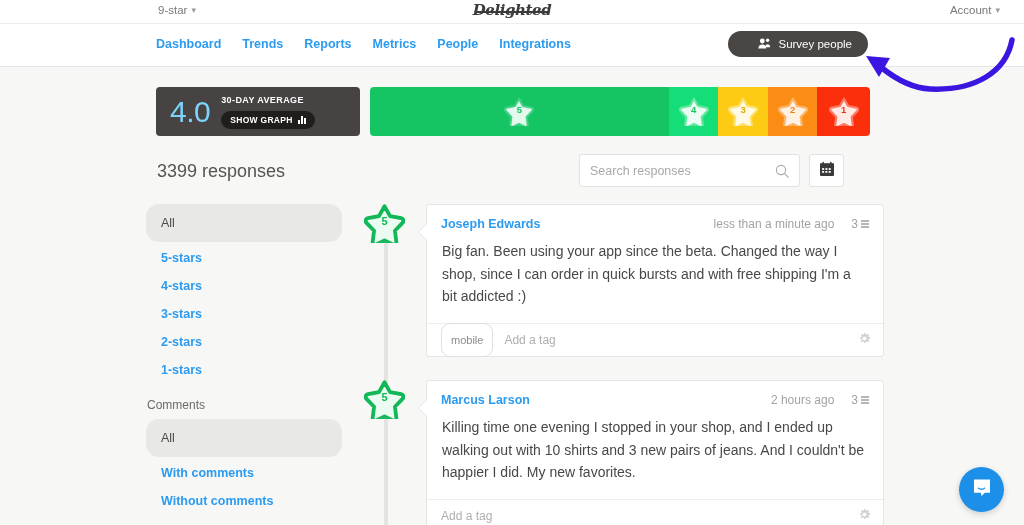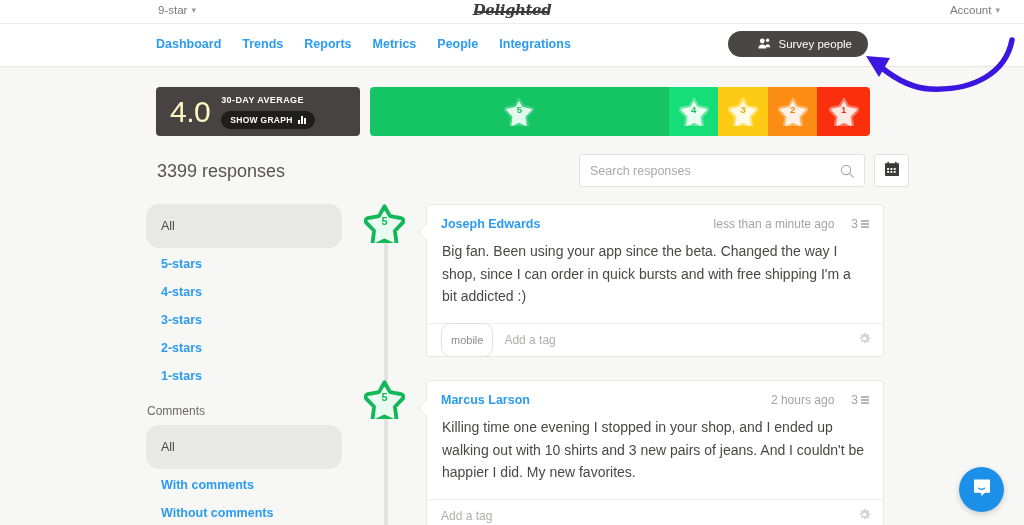--- a/index.html
+++ b/index.html
@@ -101,21 +101,21 @@
     display: flex; gap: 10px;
   }
   .avg-box {
     width: 204px; height: 49px;
     background: #474342;
     border-radius: 4px;
     display: flex; align-items: center;
     padding-left: 14px;
   }
   .avg-num {
-    font-size: 30px; color: #fef9c3;
+    font-size: 30px; color: #7dd3fc;
     font-weight: 300;
     letter-spacing: -0.5px;
     line-height: 1;
   }
   .avg-right { margin-left: 11px; }
   .avg-label {
     font-size: 9px; color: #ffffff;
     font-weight: bold; letter-spacing: 0.4px;
     margin-bottom: 4px;
   }
@@ -156,21 +156,21 @@
     font-size: 18px; color: #565451;
   }
 
   
   .search-wrap {
     position: absolute; left: 579px; top: 87px;
     display: flex; gap: 9px;
   }
   .search-box {
     position: relative;
-    width: 286px; height: 33px;
+    width: 221px; height: 33px;
     background: #ffffff;
     border: 1px solid #e2e2e2;
     border-radius: 3px;
   }
   .search-box input {
     width: 100%; height: 100%;
     border: none; outline: none;
     background: transparent;
     padding: 0 30px 0 10px;
     font-size: 12.5px;
@@ -192,21 +192,21 @@
   }
 
   
   .sidebar {
     position: absolute; left: 146px; top: 137px;
     width: 196px;
   }
   .pill {
     background: #e8e8e6;
     border-radius: 13px;
-    height: 44px;
+    height: 38px;
     display: flex; align-items: center;
     padding-left: 15px;
     font-size: 12.5px;
     color: #4d4b49;
     cursor: pointer;
     margin-bottom: 2px;
   }
   .side-link {
     display: block;
     padding: 7px 0 7px 15px;

